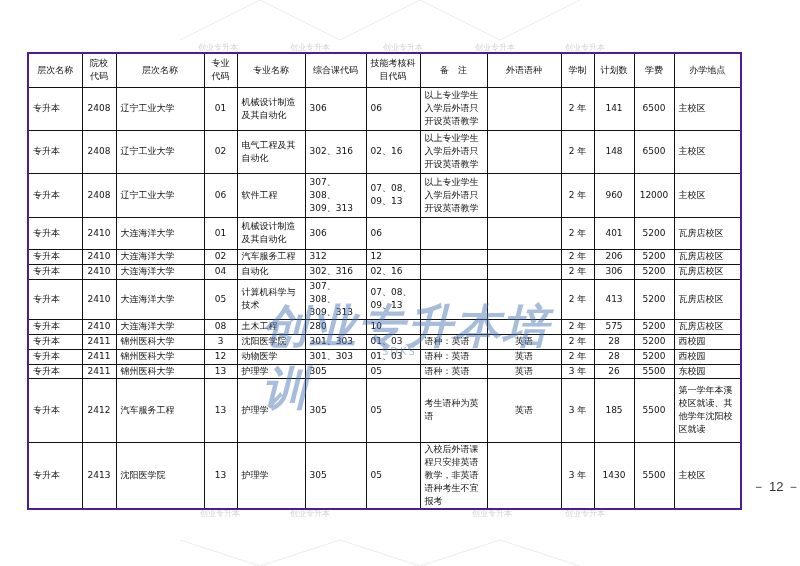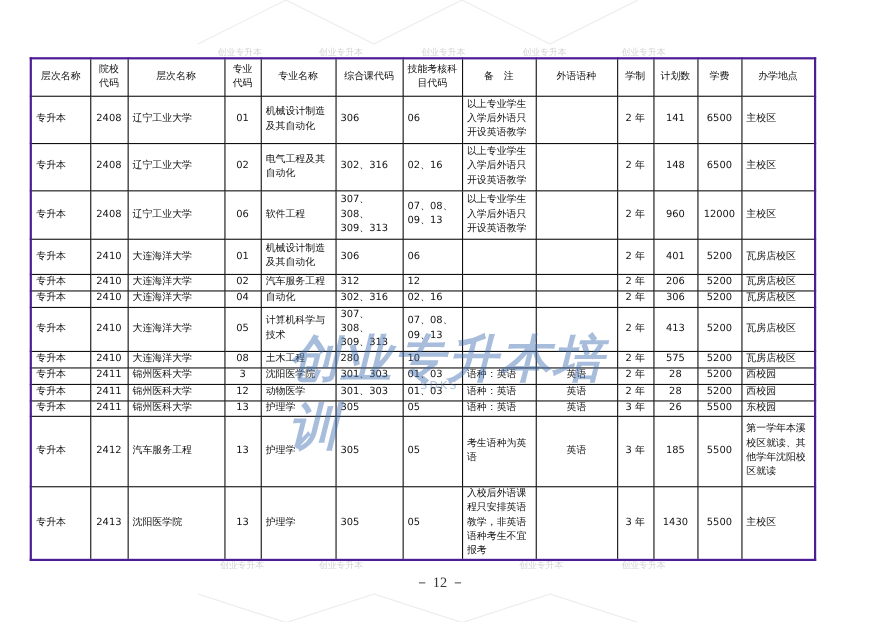--- a/index.html
+++ b/index.html
@@ -10,21 +10,21 @@
   .wm-logo { position:absolute; left:262px; top:292px; width:300px; height:78px; opacity:0.45; }
   .wm-logo .big { position:absolute; left:0; top:4px; font-size:46px; font-weight:bold; color:#3f6fb0; letter-spacing:2px; font-style:italic; }
   .wm-logo .sub { position:absolute; left:120px; top:54px; font-size:10px; color:#3f6fb0; letter-spacing:2px; }
   table.grid { position:absolute; left:27px; top:52px; border-collapse:collapse; table-layout:fixed; }
   table.grid td, table.grid th { border:1px solid #111; font-size:9px; line-height:13px; padding:0 4px; vertical-align:middle; font-weight:normal; }
   table.grid { border:2px solid #4c1d95; }
   table.grid th { text-align:center; }
   .c { text-align:center; }
   .l { text-align:left; }
   .thick-b td { border-bottom:2px solid #111; }
-  .page-num { position:absolute; left:0; width:800px; top:521px; text-align:center; font-family:Liberation Serif, serif; font-size:13px; color:#333; }
+  .page-num { position:absolute; left:0; width:800px; top:478px; text-align:right; font-family:Liberation Sans, sans-serif; font-size:13px; color:#333; }
 </style>
 </head>
 <body>
 
 <div class="wm-layer">
   <span class="wm-text" style="left:198px;top:42px;">创业专升本</span>
   <span class="wm-text" style="left:290px;top:42px;">创业专升本</span>
   <span class="wm-text" style="left:383px;top:42px;">创业专升本</span>
   <span class="wm-text" style="left:475px;top:42px;">创业专升本</span>
   <span class="wm-text" style="left:565px;top:42px;">创业专升本</span>

